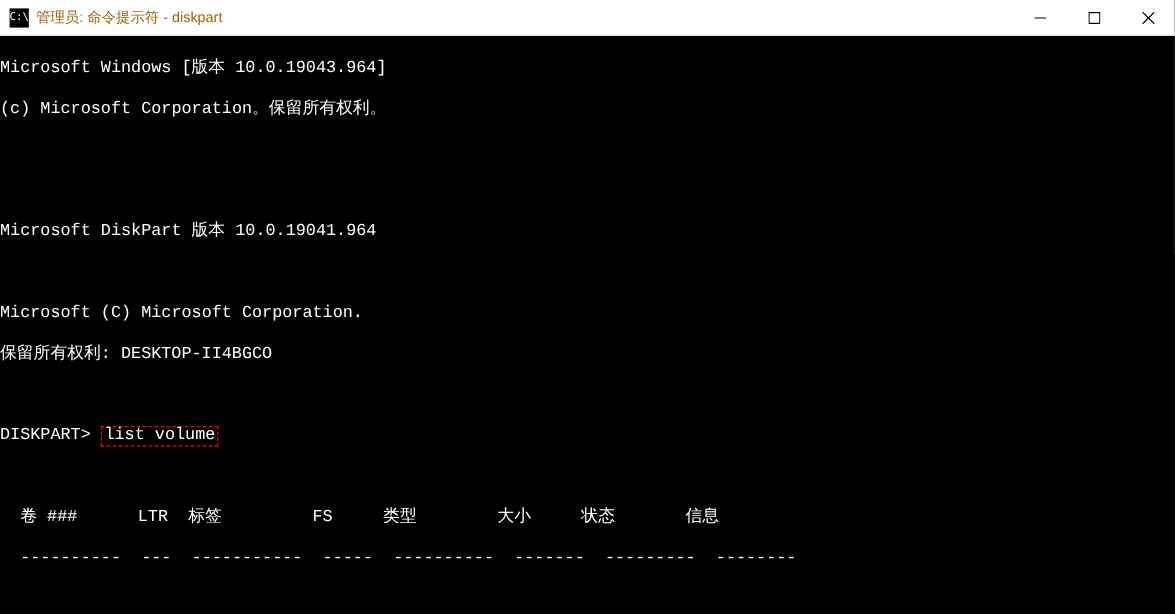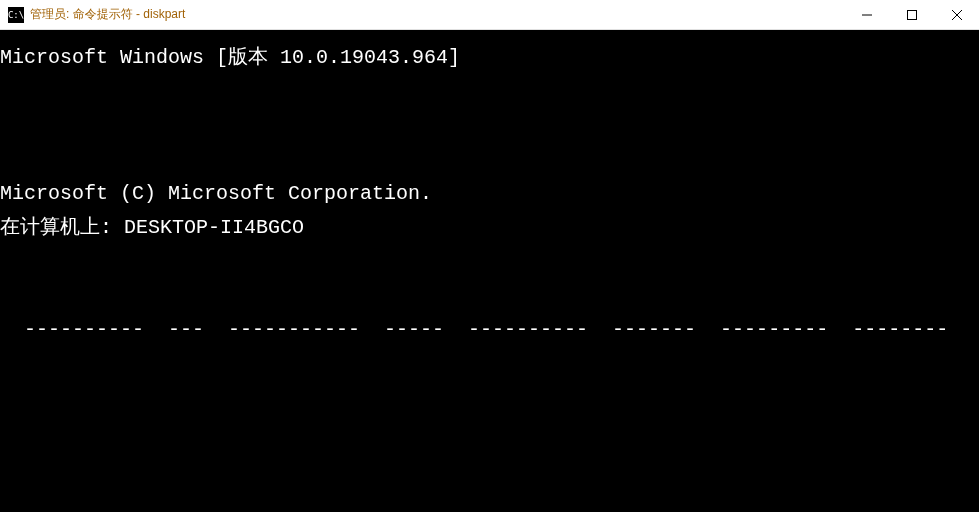--- a/index.html
+++ b/index.html
@@ -59,21 +59,21 @@
       font-size: 13px;
       color: #000000;
     }
     .titlebar-btn svg {
       display: block;
     }
     .terminal {
       flex: 1;
       background: #000000;
       color: #ffffff;
-      font-size: 20px;
+      font-size: 14px;
       line-height: 17px;
       font-family: "NSimSun", "SimSun", Consolas, "Courier New", monospace;
       padding: 2px 0 0 0;
       white-space: pre;
       overflow: hidden;
       position: relative;
     }
     .line {
       display: block;
       min-height: 17px;
@@ -110,27 +110,31 @@
     <div class="titlebar-btn">
       <svg width="10" height="10" viewBox="0 0 10 10">
           <line x1="0" y1="0" x2="10" y2="10" stroke="#000" stroke-width="1"></line>
           <line x1="10" y1="0" x2="0" y2="10" stroke="#000" stroke-width="1"></line>
         </svg>
     </div>
   </div>
 
   <div class="terminal">
 <span class="line">Microsoft Windows [版本 10.0.19043.964]</span>
+<span class="line">(c) Microsoft Corporation。保留所有权利。</span>
 <span class="line"></span>
 <span class="line"></span>
+<span class="line">Microsoft DiskPart 版本 10.0.19041.964</span>
 <span class="line"></span>
 <span class="line">Microsoft (C) Microsoft Corporation.</span>
-<span class="line">在计算机上: DESKTOP-II4BGCO</span>
+<span class="line">保留所有权利: DESKTOP-II4BGCO</span>
 <span class="line"></span>
+<span class="line"><span>DISKPART&gt; </span><span class="highlight">list volume</span></span>
 <span class="line"></span>
+<span class="line vol-table">  卷 ###      LTR  标签         FS     类型        大小     状态       信息</span>
 <span class="line vol-table">  ----------  ---  -----------  -----  ----------  -------  ---------  --------</span>
 
 
 
 
 
 
 
 
 

